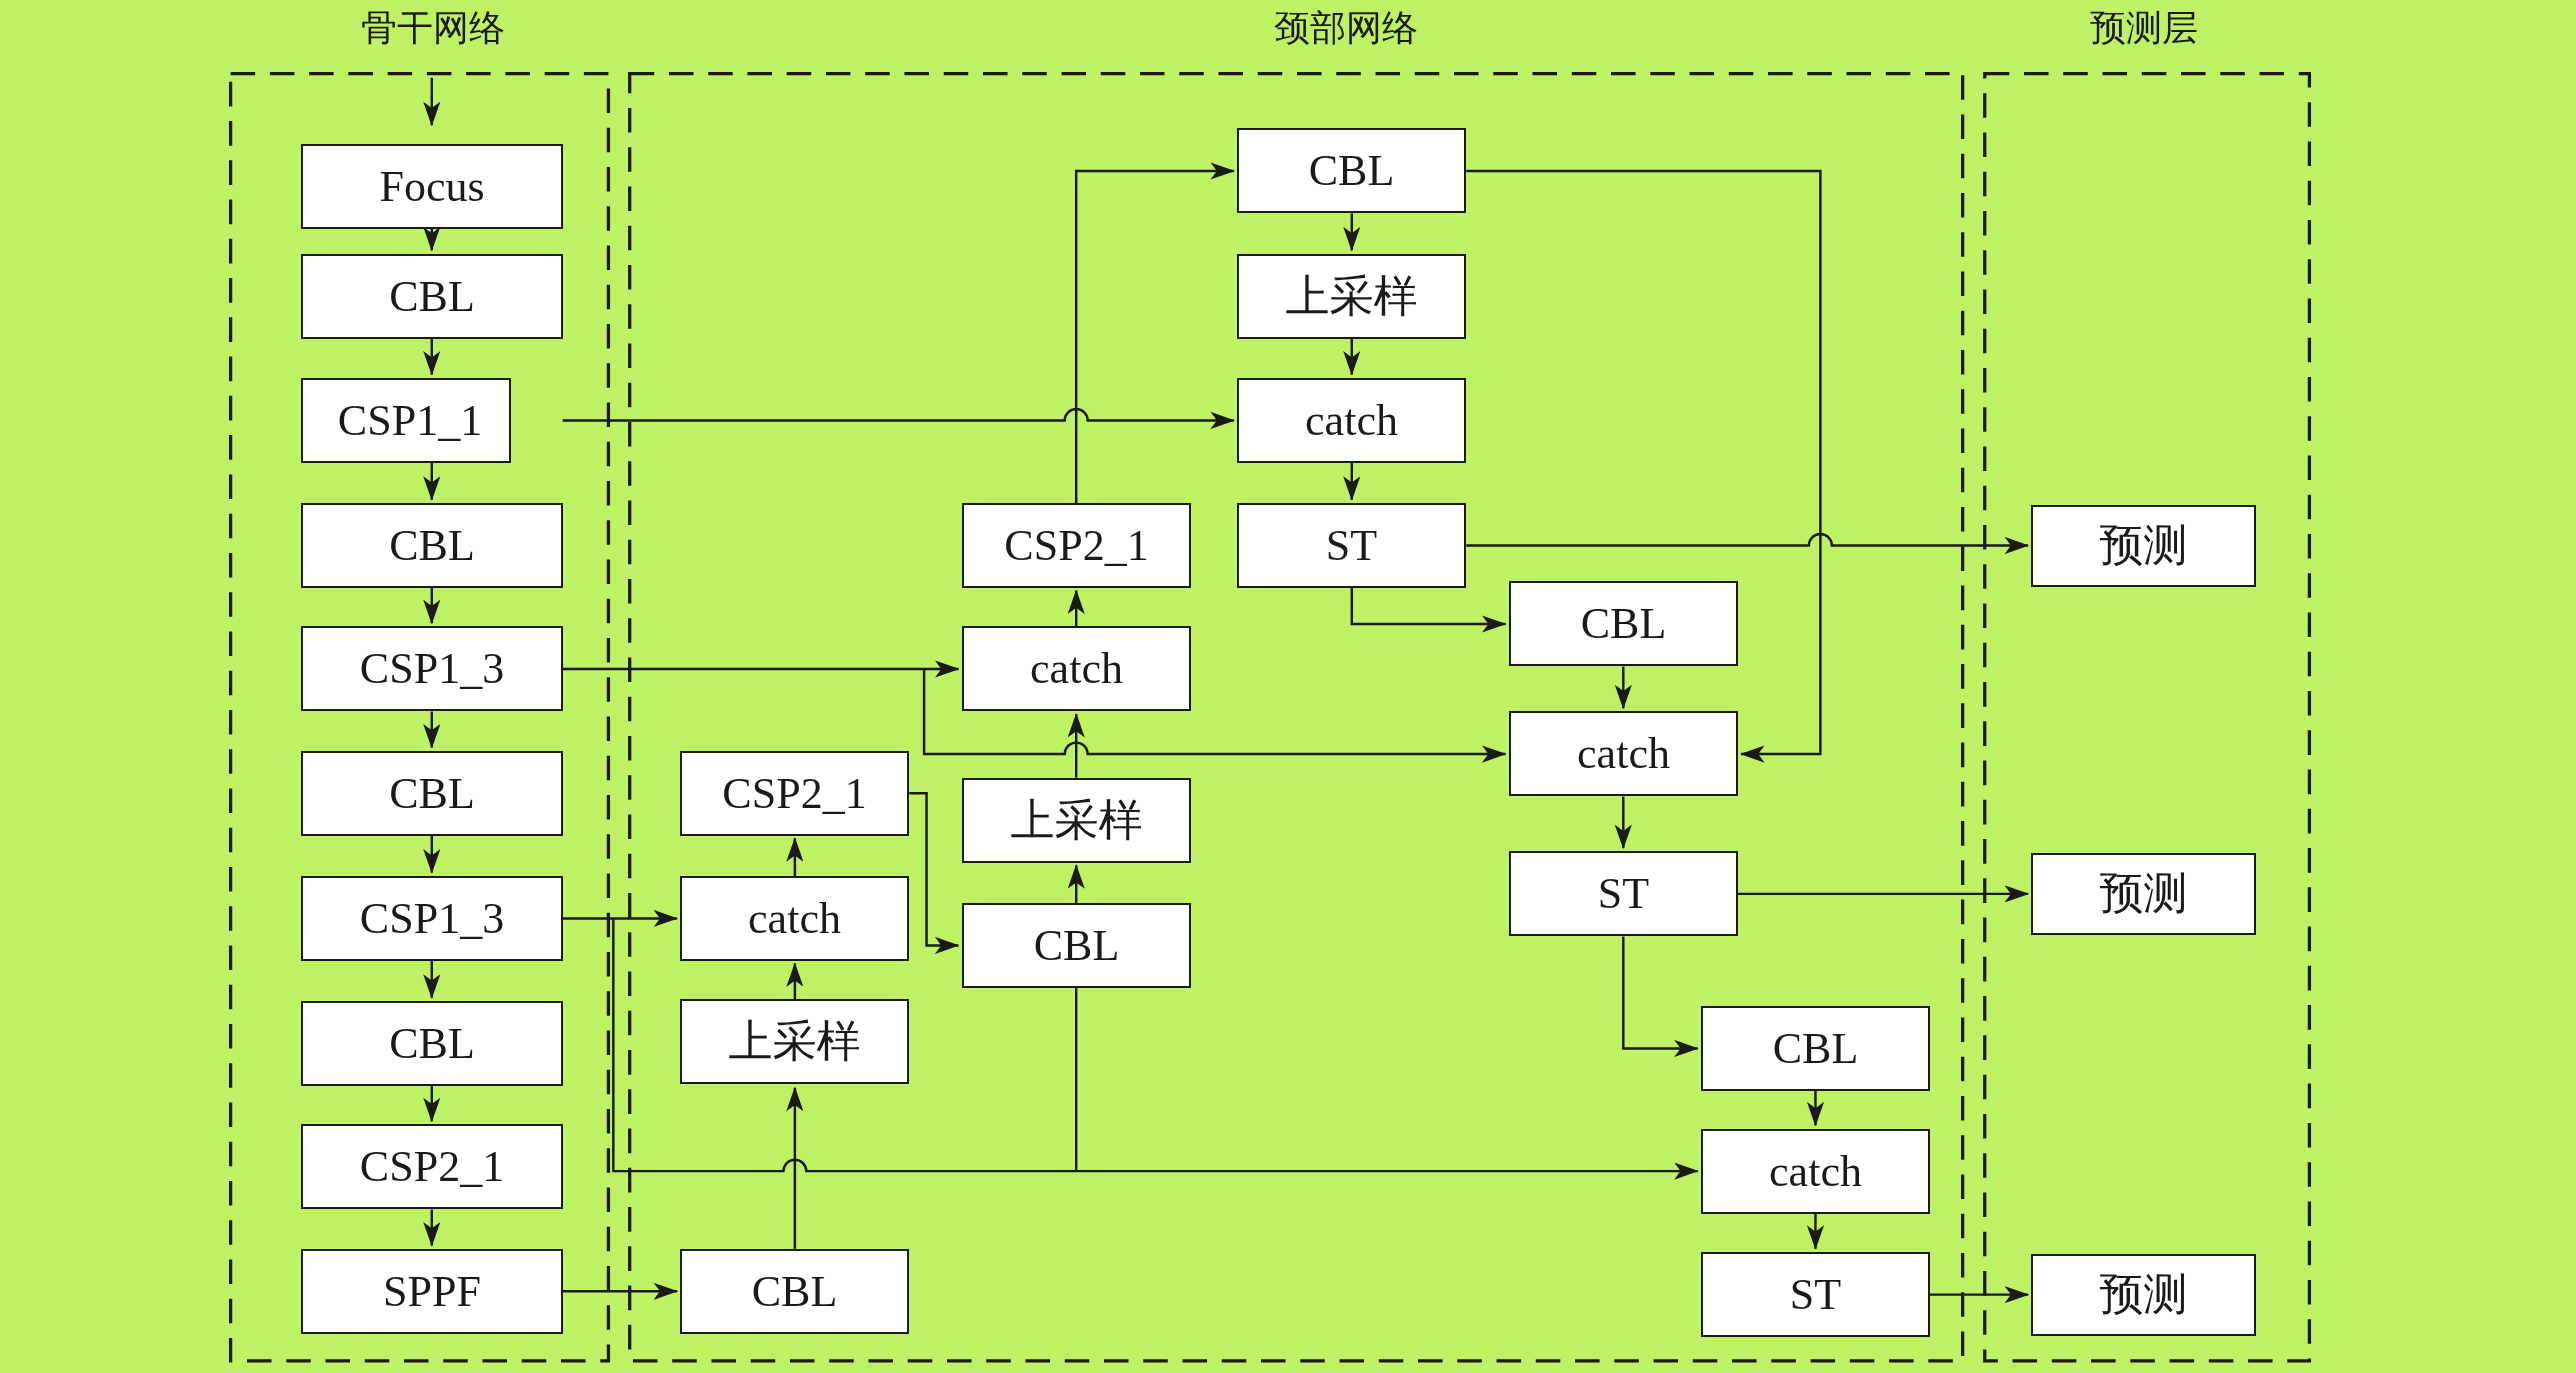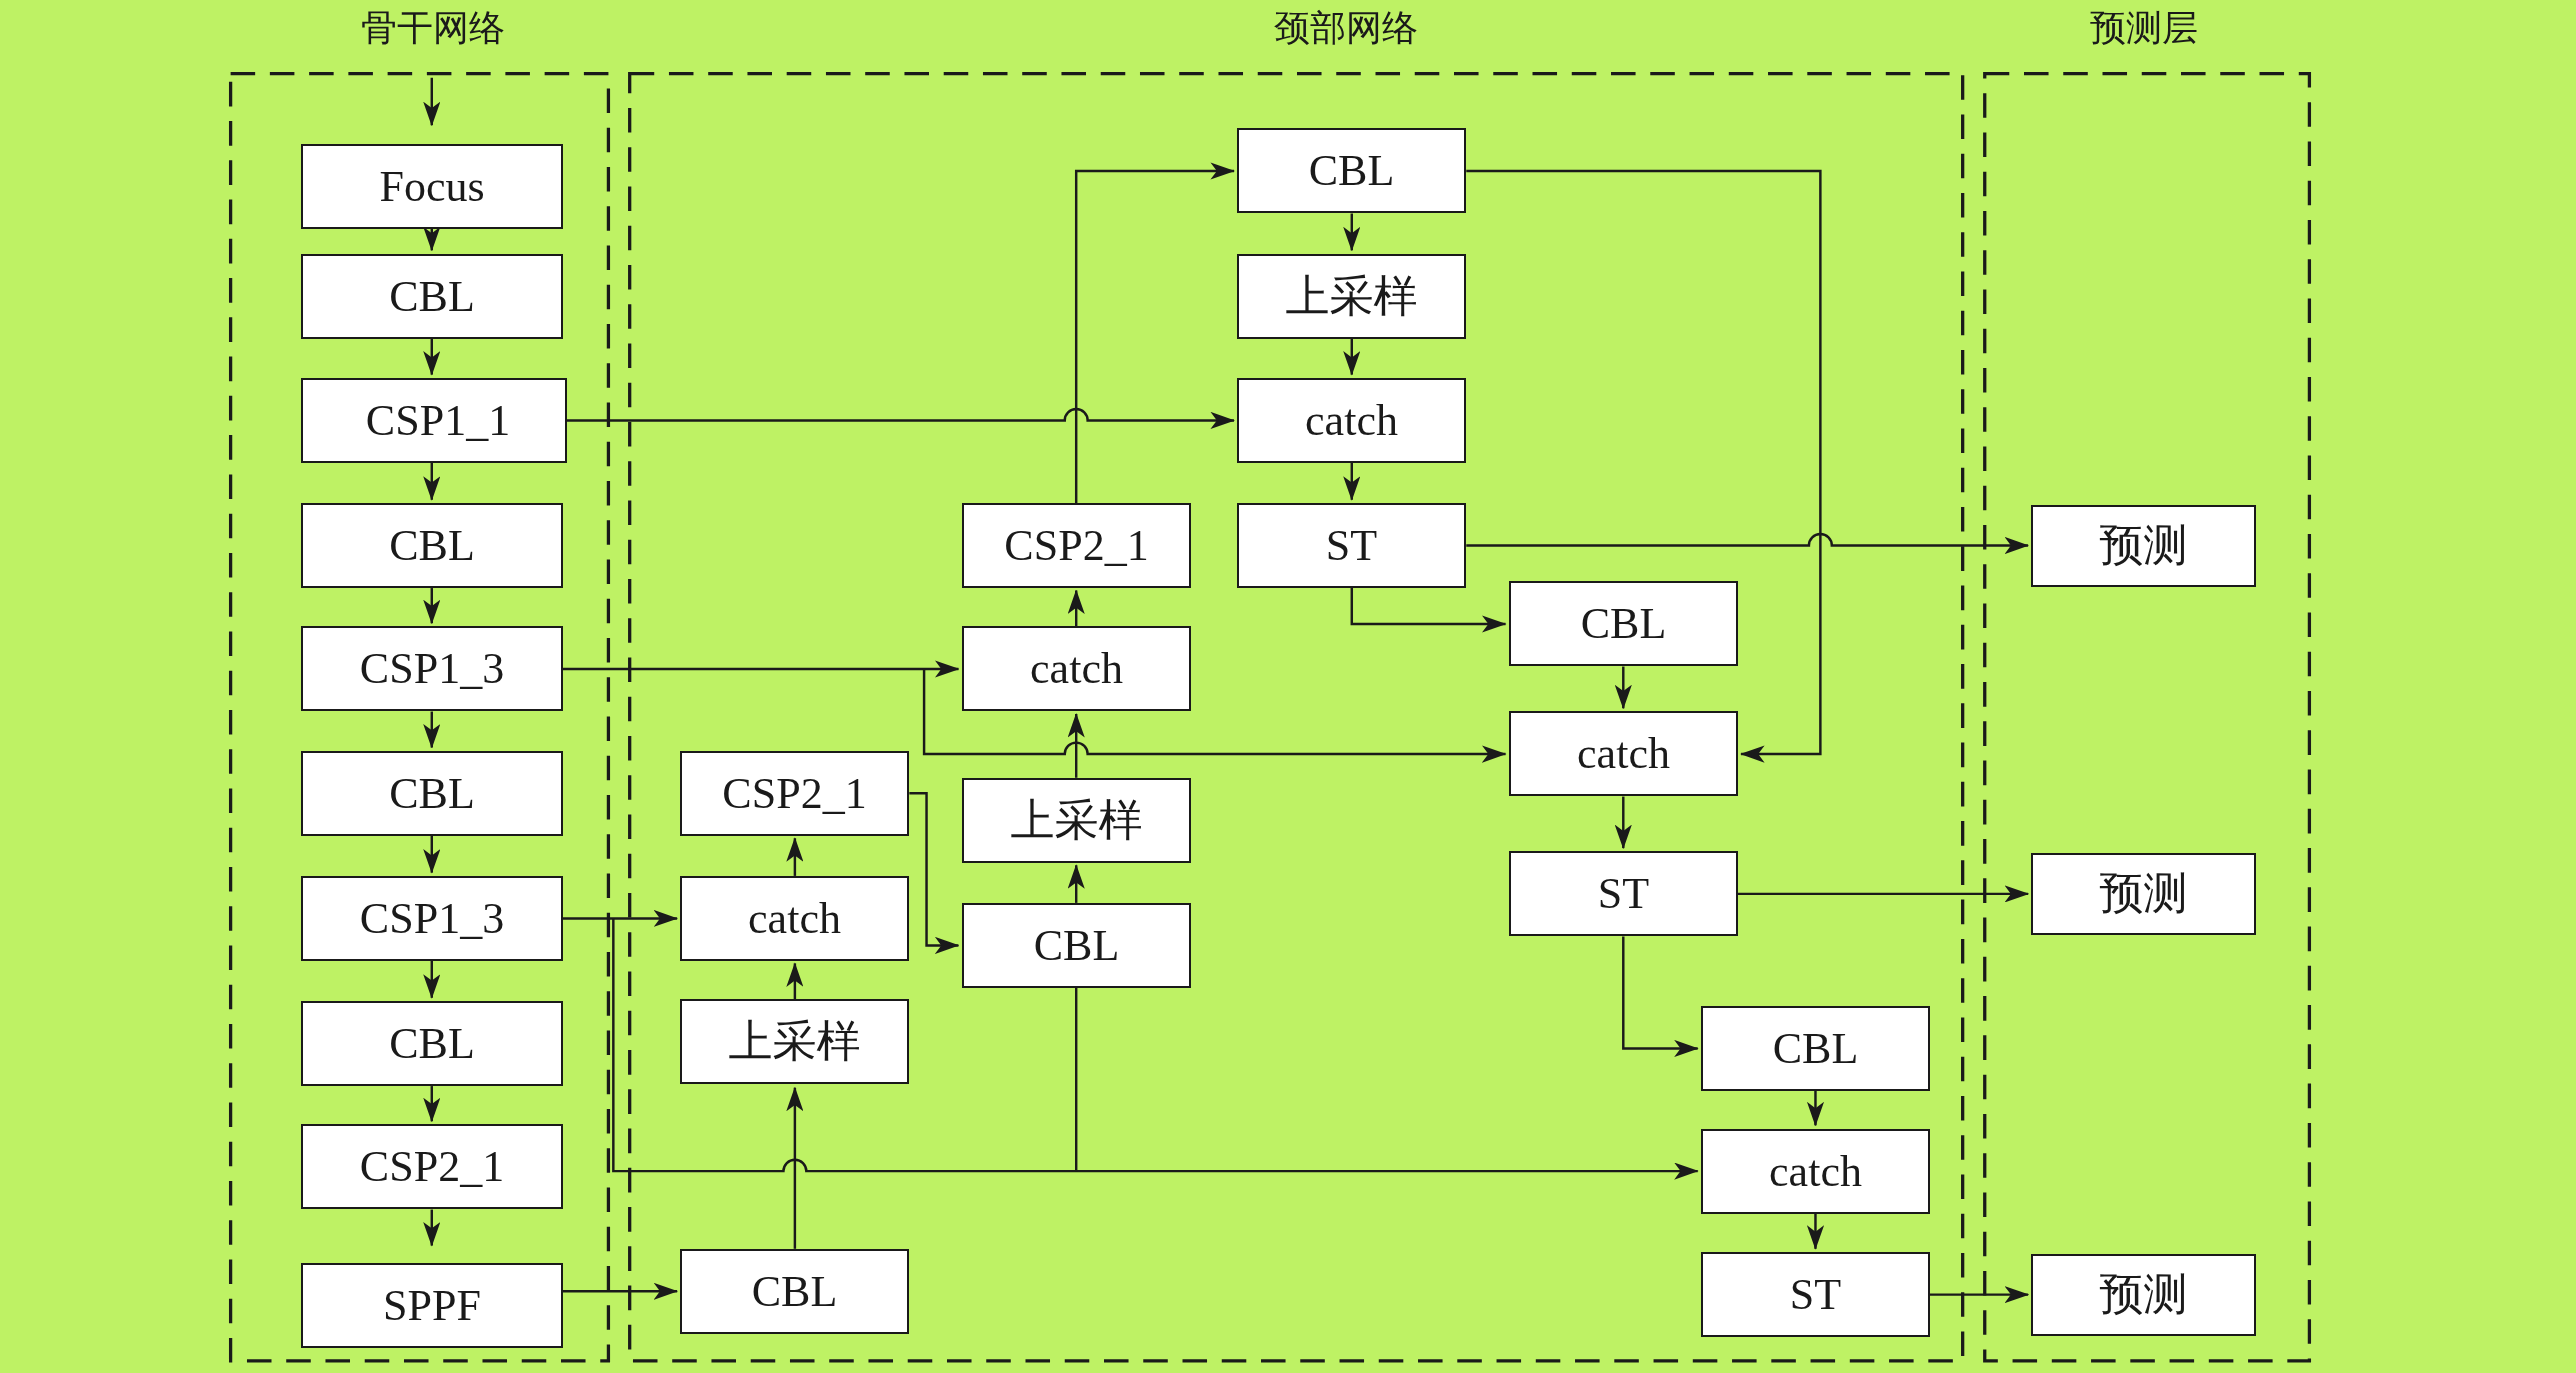--- a/index.html
+++ b/index.html
@@ -101,42 +101,42 @@
   <div class="sec-title" style="left:433px">骨干网络</div>
   <div class="sec-title" style="left:1346px">颈部网络</div>
   <div class="sec-title" style="left:2144px">预测层</div>
 
 <div class="node" style="left: 301px; top: 128px; width: 262px; height: 85px; margin-top: 16px;">
       <span>Focus</span>
     </div>
     <div class="node" style="left: 301px; top: 254px; width: 262px; height: 85px;">
       <span>CBL</span>
     </div>
-    <div class="node" style="left: 301px; top: 378px; width: 266px; height: 85px; padding-left: 8px;">
+    <div class="node" style="left: 301px; top: 378px; width: 210px; height: 85px; padding-left: 8px;">
       <span>CSP1_1</span>
     </div>
     <div class="node" style="left: 301px; top: 503px; width: 262px; height: 85px;">
       <span>CBL</span>
     </div>
     <div class="node" style="left: 301px; top: 626px; width: 262px; height: 85px;">
       <span>CSP1_3</span>
     </div>
     <div class="node" style="left: 301px; top: 751px; width: 262px; height: 85px;">
       <span>CBL</span>
     </div>
     <div class="node" style="left: 301px; top: 876px; width: 262px; height: 85px;">
       <span>CSP1_3</span>
     </div>
     <div class="node" style="left: 301px; top: 1001px; width: 262px; height: 85px;">
       <span>CBL</span>
     </div>
     <div class="node" style="left: 301px; top: 1124px; width: 262px; height: 85px;">
       <span>CSP2_1</span>
     </div>
-    <div class="node" style="left: 301px; top: 1249px; width: 262px; height: 85px; margin-top: 14px;">
+    <div class="node" style="left: 301px; top: 1249px; width: 262px; height: 85px;">
       <span>SPPF</span>
     </div>
     <div class="node" style="left: 680px; top: 751px; width: 229px; height: 85px;">
       <span>CSP2_1</span>
     </div>
     <div class="node" style="left: 680px; top: 876px; width: 229px; height: 85px;">
       <span>catch</span>
     </div>
     <div class="node" style="left: 680px; top: 999px; width: 229px; height: 85px;">
       <span>上采样</span>

